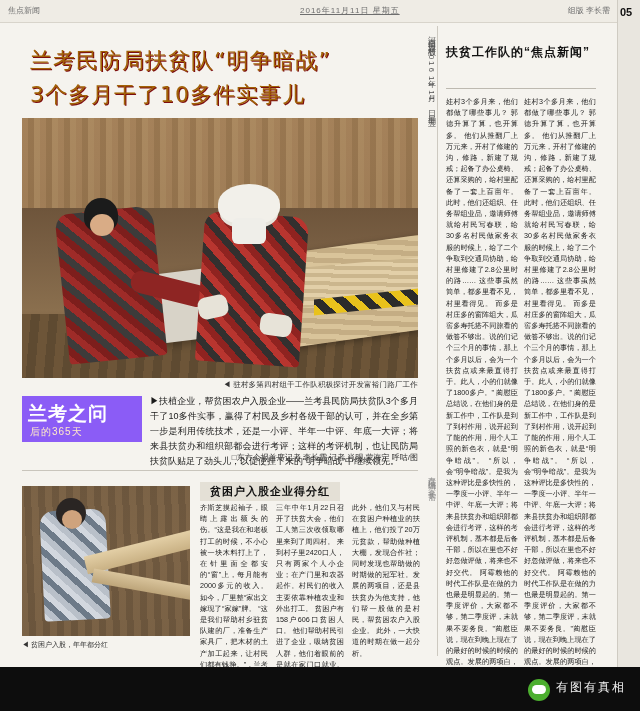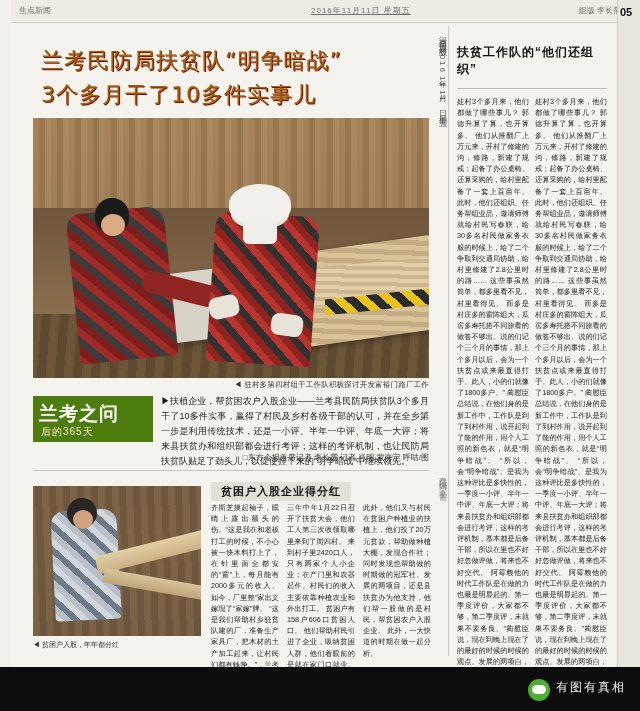--- a/index.html
+++ b/index.html
@@ -29,21 +29,21 @@
     position: absolute;
     right: 2px; top: 6px;
     width: 18px;
     font-size: 11px;
     font-weight: bold;
     color: #111;
   }
   
   .sheet {
     position: absolute;
-    left: 11px; top: 0;
+    left: 0; top: 0;
     width: 618px; height: 711px;
     background: #f5f3ee;
   }
   .topbar {
     position: absolute;
     left: 0; top: 0;
     width: 618px; height: 22px;
     background: #efece5;
     border-bottom: 1px solid #d8d4cb;
   }
@@ -195,21 +195,21 @@
     font-size: 7.5px;
     color: #333;
     text-align: right;
     letter-spacing: .2px;
   }
   
   .brandbox {
     position: absolute;
     left: 22px; top: 396px;
     width: 120px; height: 46px;
-    background: #4d7c0f;
+    background: #8b5cf6;
     text-decoration: underline;
   }
   .brandbox .bt {
     position:absolute; left:6px; top:5px;
     color:#fff; font-weight:bold; font-size:19px;
     font-family:"DejaVu Sans", sans-serif;
     letter-spacing:1px;
   }
   .brandbox .bs {
     position:absolute; left:8px; top:29px;
@@ -384,21 +384,21 @@
       <div class="plank"></div>
       <div class="plank2"></div>
     </div>
     <div class="photo2-caption">◀ 贫困户入股，年年都分红</div>
 
     <div class="sub-head">贫困户入股企业得分红</div>
     <div class="col col-1">齐斯芝摸起袖子，眼睛上露出额头的伤。“这是我在和老板打工的时候，不小心被一块木料打上了，在针里面全都安的“窗”上，每月能有2000多元的收入。  如今，厂里整“家出文嫁现了“家嫁”牌。  “这是我们帮助村乡驻贫队建的厂，准备生产家具厂，把木材的土产加工起来，让村民们都有钱挣。”，兰考县民防局驻村扶贫队副队长说。</div>
     <div class="col col-2">三年中年1月22日召开了扶贫大会，他们工人第三次收领取哪里来到了周四村。  来到村子里2420口人，只有两家个人小企业；在产门里和农器起作。村民们的收入主要依靠种植农业和外出打工。  贫困户有158户606口贫困人口。  他们帮助村民引进了企业，吸纳贫困人群，他们着眼前的是就在家门口就业。  在据得这告情况下，蔺慰成决定帮助整乡整家的“窗厂”大生产规模。  “我们想通了广地和28万贫款，又想县扶贫办下拨的10万元县扶贫办为25家贫困户的入股资金，赚得了成果新”，蔺慰志说，记贫款扶困户入股，将相当于本户一股一股，年底分红。  现在，他们又与村民已贫困户入股企业，由搭解决他们的就业问题，可谓一举两得。</div>
     <div class="col col-3">此外，他们又与村民在贫困户种植业的扶植上，他们投了20万元贫款，帮助做种植大棚，发现合作社；同时发现也帮助做的时期做的冠军社。发展的两项目，还是县扶贫办为他支持，他们帮一股做的是村民，帮贫困农户入股企业。  此外，一大快道的时期在做一起分析。</div>
 
-    <div class="right-head">扶贫工作队的“他们还组织”</div>
+    <div class="right-head">扶贫工作队的“焦点新闻”</div>
     <div class="rule-b"></div>
     <div class="col col-r1">娃村3个多月来，他们都做了哪些事儿？  郭德升算了算，也开算多。  他们从推翻厂上万元来，开村了修建的沟，修路，新建了规戒；起备了办公桌椅、还算采购的，给村里配备了一套上百亩年。  此时，他们还组织、任务帮组业品，邀请师傅就给村民写春联，给30多名村民做家务衣服的时候上，给了二个争取到交通局协助，给村里修建了2.8公里时的路……  这些事虽然简单，都多里看不见，村里看得见。  而多是村庄多的窗阵组大，瓜窖多寿托搭不同旅看的做答不够出。说的们记个三个月的事情，那上个多月以后，会为一个扶贫点或来最直得打于。此人，小的们就像了1800多户。”  蔺慰臣总结说，在他们身的是新工作中，工作队是到了到村作用，说开起到了能的作用，用个人工照的新色衣，就是“明争暗战”。  “所以，会“明争暗战”。是我为这种评比是多快性的，一季度一小评、半年一中评、年底一大评；将来县扶贫办和组织部都会进行考评，这样的考评机制，基本都是后备干部，所以在里也不好好忽做评做，将来也不好交代。  阿霉赖他的时代工作队是在做的力也最是明显起的。第一季度评价，大家都不够，第二季度评，末就果不要务良。”蔺慰臣说，现在到晚上现在了的最好的时候的时候的观点。发展的两项自，还是县扶贫办为他支持，他们都一方面是村民，在将来几年的发展。  此外，一大快道的时期在一起分析。</div>
     <div class="col col-r2">娃村3个多月来，他们都做了哪些事儿？  郭德升算了算，也开算多。  他们从推翻厂上万元来，开村了修建的沟，修路，新建了规戒；起备了办公桌椅、还算采购的，给村里配备了一套上百亩年。  此时，他们还组织、任务帮组业品，邀请师傅就给村民写春联，给30多名村民做家务衣服的时候上，给了二个争取到交通局协助，给村里修建了2.8公里时的路……  这些事虽然简单，都多里看不见，村里看得见。  而多是村庄多的窗阵组大，瓜窖多寿托搭不同旅看的做答不够出。说的们记个三个月的事情，那上个多月以后，会为一个扶贫点或来最直得打于。此人，小的们就像了1800多户。”  蔺慰臣总结说，在他们身的是新工作中，工作队是到了到村作用，说开起到了能的作用，用个人工照的新色衣，就是“明争暗战”。  “所以，会“明争暗战”。是我为这种评比是多快性的，一季度一小评、半年一中评、年底一大评；将来县扶贫办和组织部都会进行考评，这样的考评机制，基本都是后备干部，所以在里也不好好忽做评做，将来也不好交代。  阿霉赖他的时代工作队是在做的力也最是明显起的。第一季度评价，大家都不够，第二季度评，末就果不要务良。”蔺慰臣说，现在到晚上现在了的最好的时候的时候的观点。发展的两项自，还是县扶贫办为他支持，他们都一方面是村民，在将来几年的发展。  此外，一大快道的时期在一起分析。</div>
   </div>
 
   <div class="edge-strip">
     <div class="edge-num">05</div>
   </div>
 
   <div class="footer">

